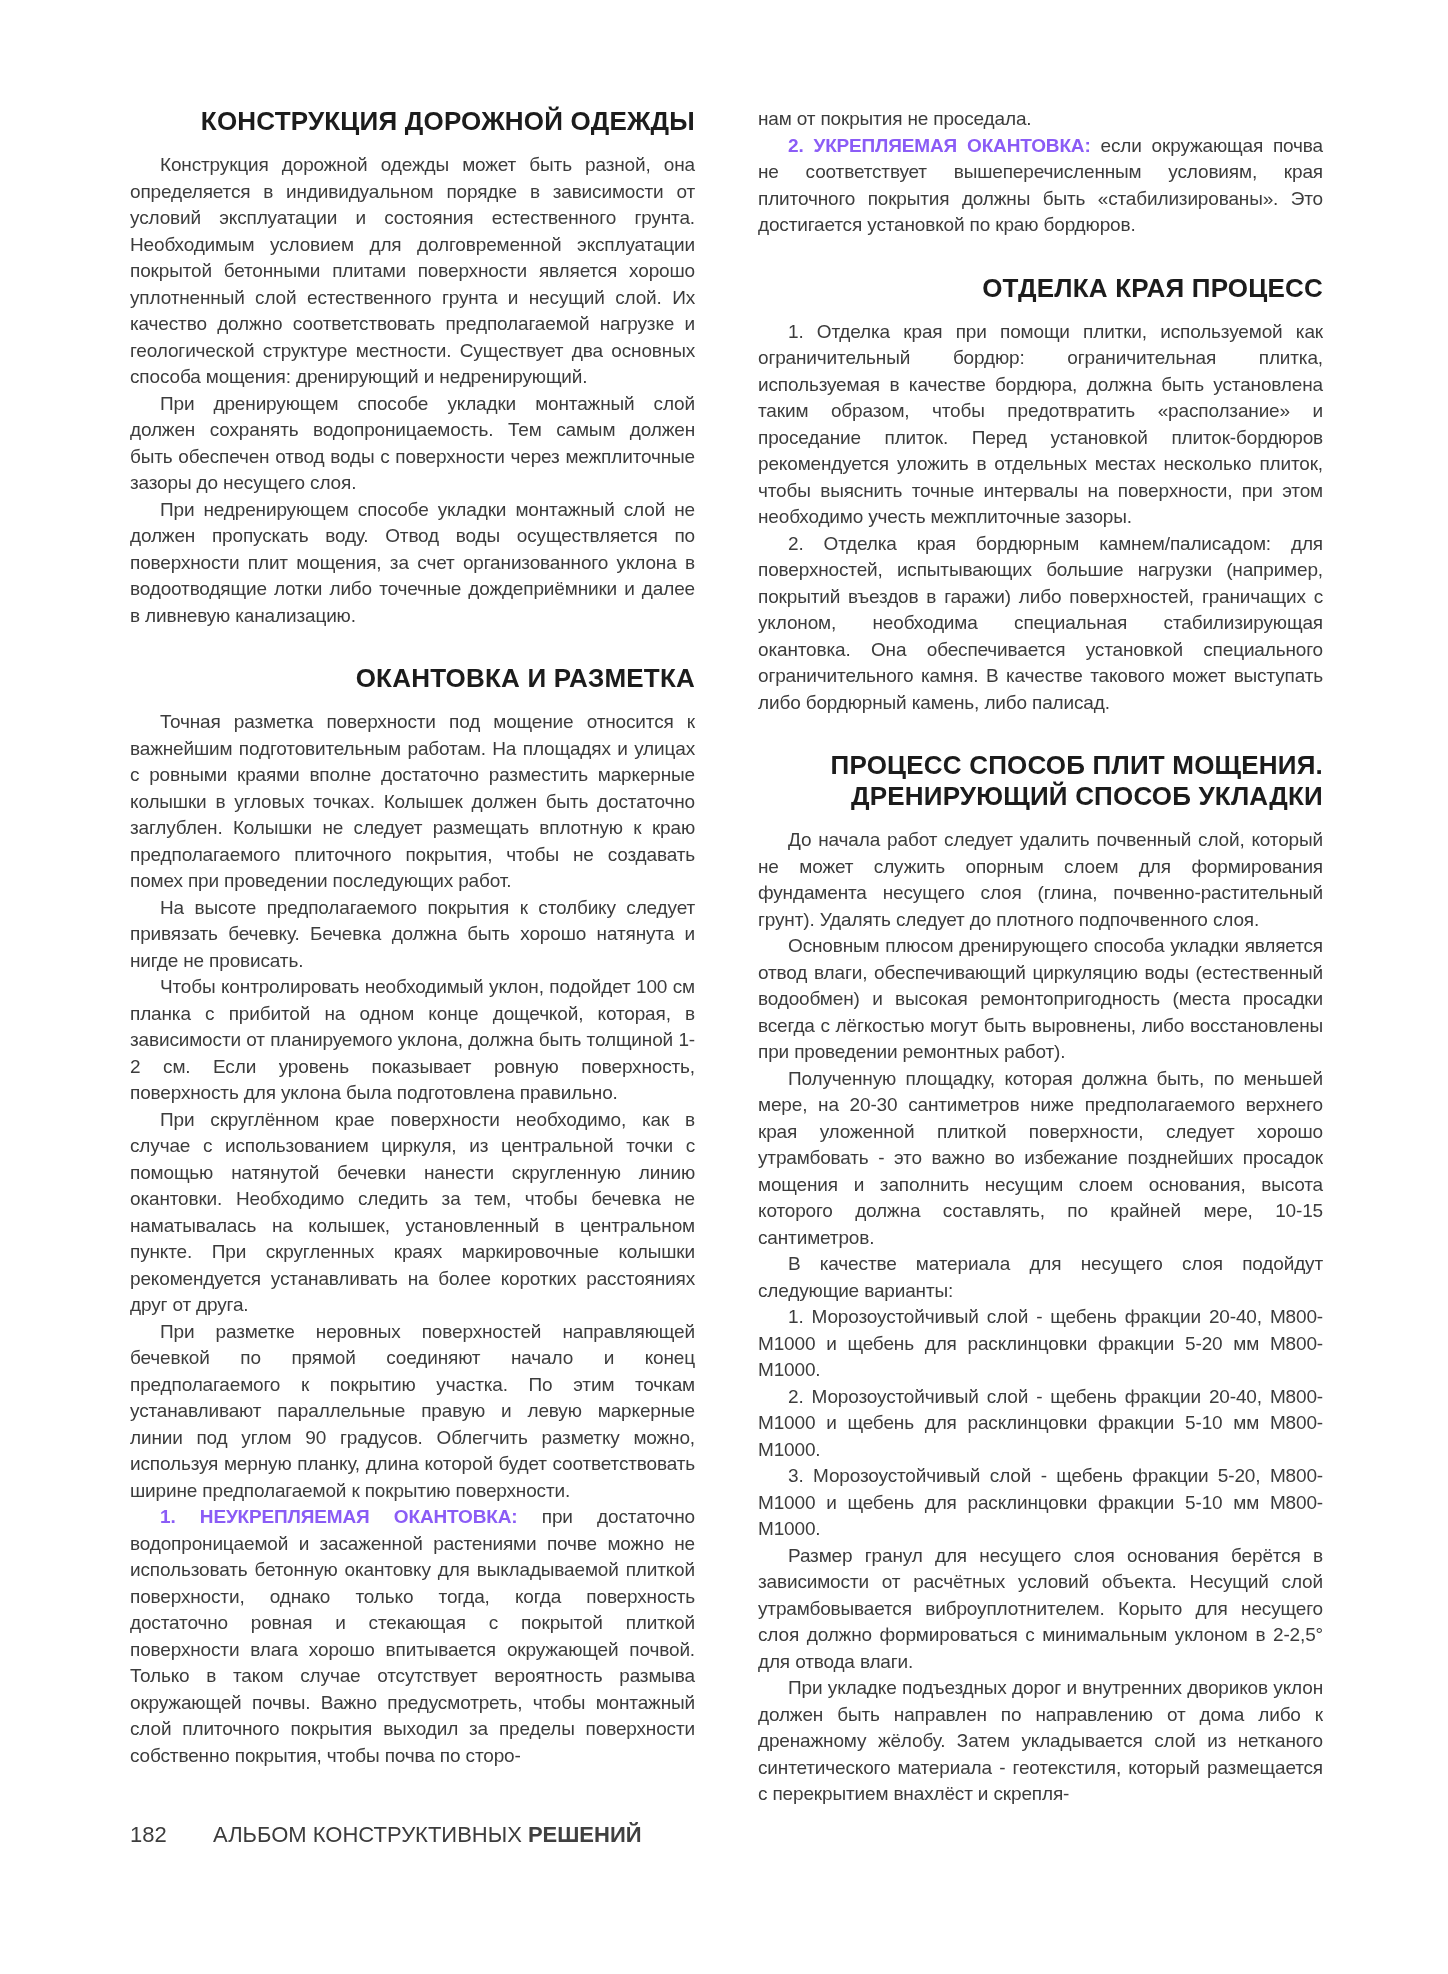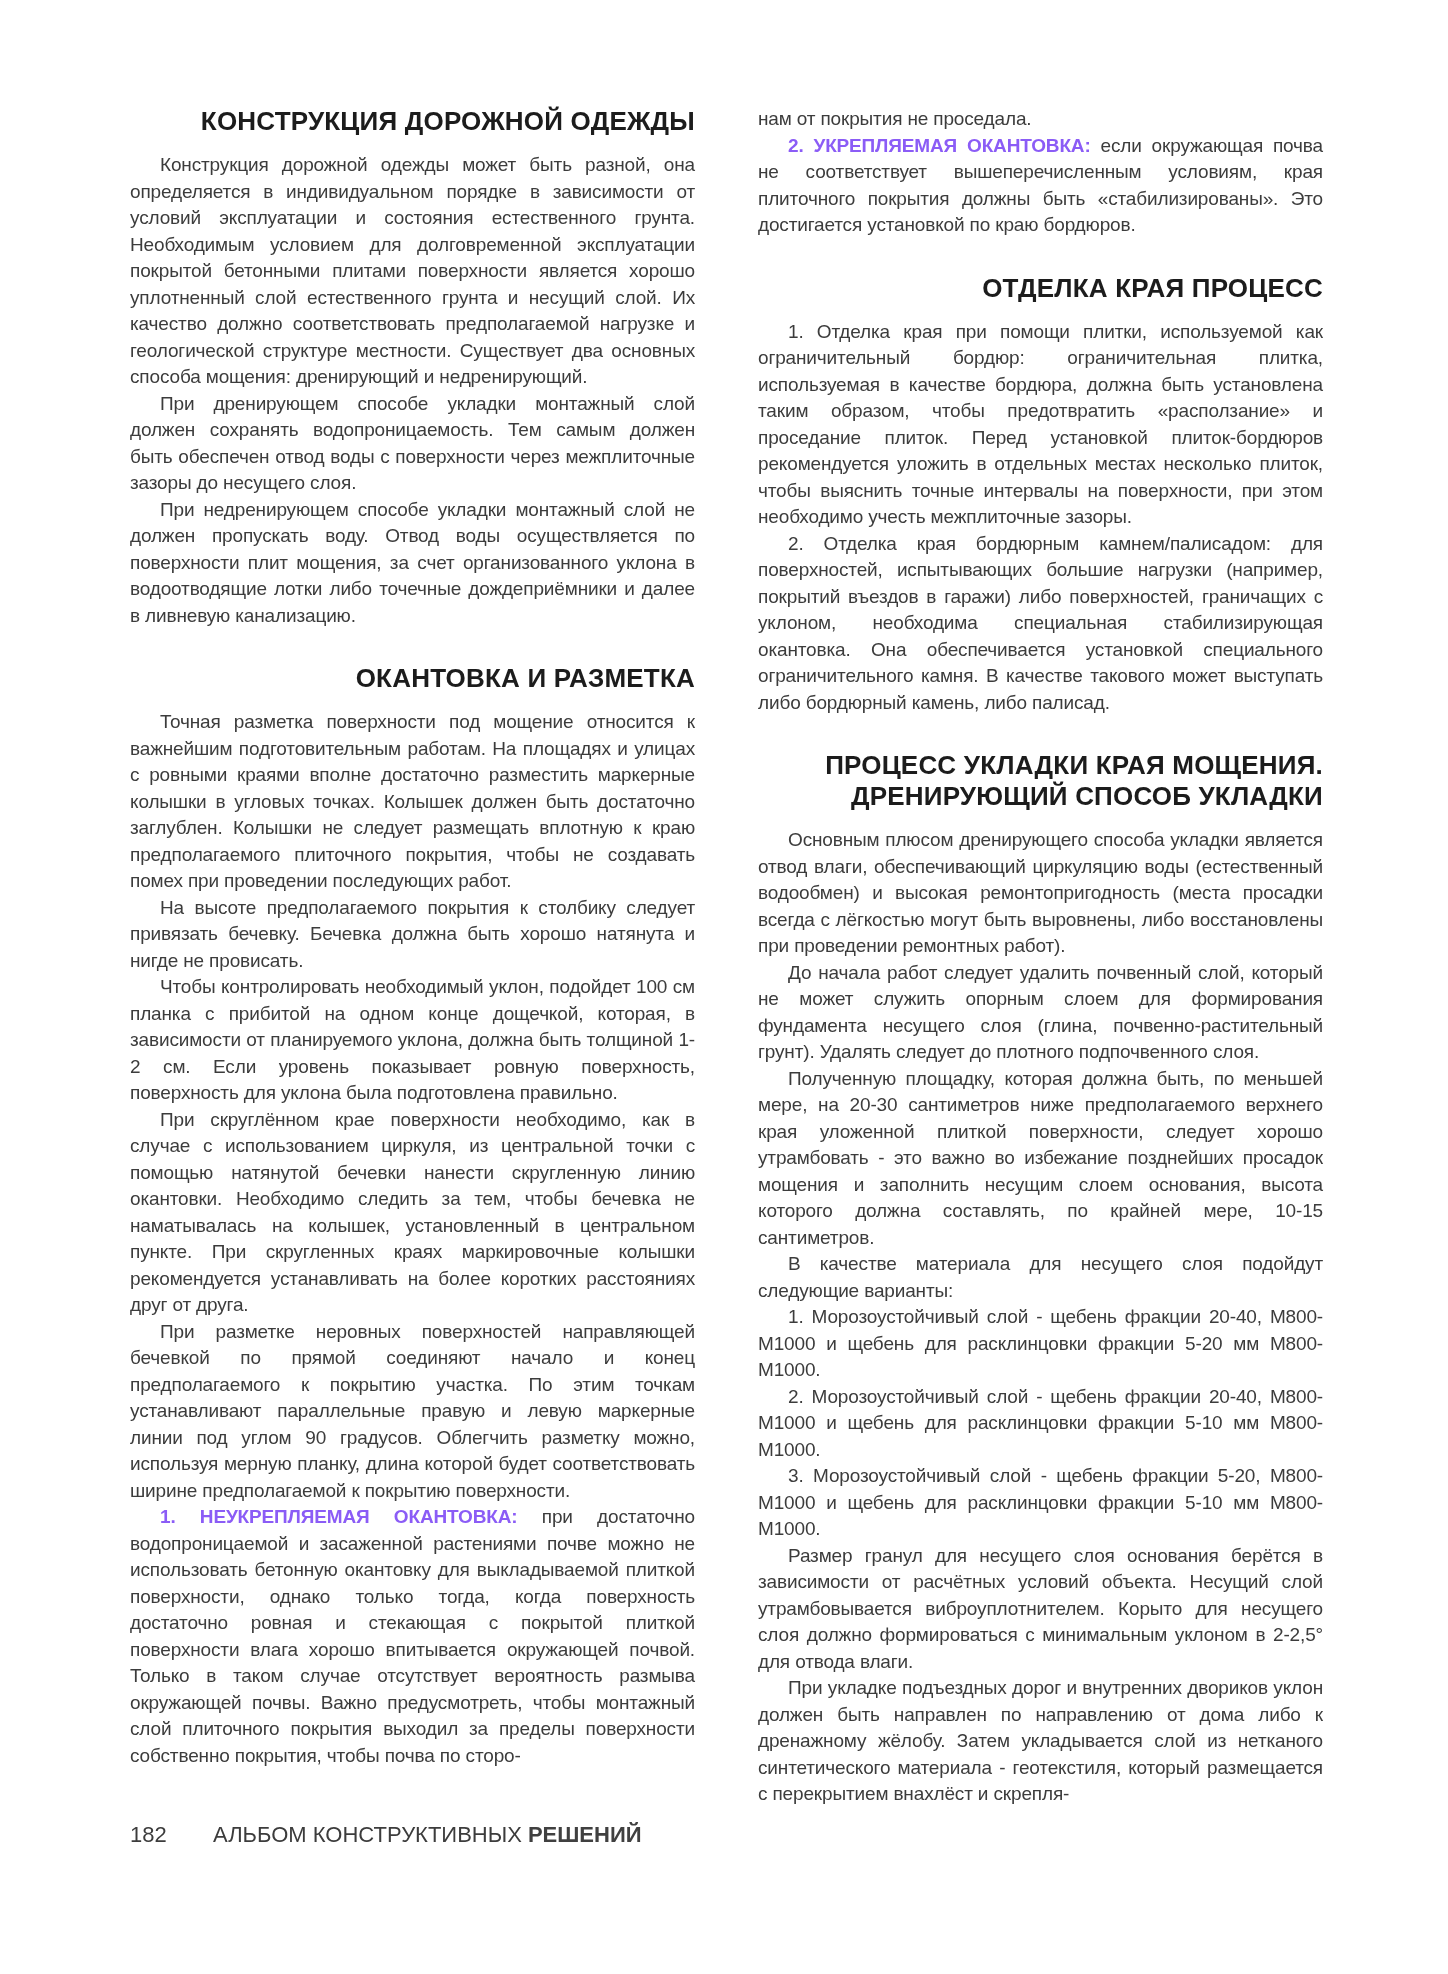--- a/index.html
+++ b/index.html
@@ -68,24 +68,24 @@
       <p class="para">При скруглённом крае поверхности необходимо, как в случае с использованием циркуля, из центральной точки с помощью натянутой бечевки нанести скругленную линию окантовки. Необходимо следить за тем, чтобы бечевка не наматывалась на колышек, установленный в центральном пункте. При скругленных краях маркировочные колышки рекомендуется устанавливать на более коротких расстояниях друг от друга.</p>
       <p class="para">При разметке неровных поверхностей направляющей бечевкой по прямой соединяют начало и конец предполагаемого к покрытию участка. По этим точкам устанавливают параллельные правую и левую маркерные линии под углом 90 градусов. Облегчить разметку можно, используя мерную планку, длина которой будет соответствовать ширине предполагаемой к покрытию поверхности.</p>
       <p class="para"><b>1. НЕУКРЕПЛЯЕМАЯ ОКАНТОВКА: </b>при достаточно водопроницаемой и засаженной растениями почве можно не использовать бетонную окантовку для выкладываемой плиткой поверхности, однако только тогда, когда поверхность достаточно ровная и стекающая с покрытой плиткой поверхности влага хорошо впитывается окружающей почвой. Только в таком случае отсутствует вероятность размыва окружающей почвы. Важно предусмотреть, чтобы монтажный слой плиточного покрытия выходил за пределы поверхности собственно покрытия, чтобы почва по сторо-</p>
     </div>
   <div class="col">
       <p class="para no-indent">нам от покрытия не проседала.</p>
       <p class="para"><b>2. УКРЕПЛЯЕМАЯ ОКАНТОВКА: </b>если окружающая почва не соответствует вышеперечисленным условиям, края плиточного покрытия должны быть «стабилизированы». Это достигается установкой по краю бордюров.</p>
       <h2 class="sec-heading">ОТДЕЛКА КРАЯ ПРОЦЕСС</h2>
       <p class="para">1. Отделка края при помощи плитки, используемой как ограничительный бордюр: ограничительная плитка, используемая в качестве бордюра, должна быть установлена таким образом, чтобы предотвратить «расползание» и проседание плиток. Перед установкой плиток-бордюров рекомендуется уложить в отдельных местах несколько плиток, чтобы выяснить точные интервалы на поверхности, при этом необходимо учесть межплиточные зазоры.</p>
       <p class="para">2. Отделка края бордюрным камнем/палисадом: для поверхностей, испытывающих большие нагрузки (например, покрытий въездов в гаражи) либо поверхностей, граничащих с уклоном, необходима специальная стабилизирующая окантовка. Она обеспечивается установкой специального ограничительного камня. В качестве такового может выступать либо бордюрный камень, либо палисад.</p>
-      <h2 class="sec-heading">ПРОЦЕСС УКЛАДКИ КРАЯ МОЩЕНИЯ.
+      <h2 class="sec-heading">ПРОЦЕСС СПОСОБ ПЛИТ МОЩЕНИЯ.
 ДРЕНИРУЮЩИЙ СПОСОБ УКЛАДКИ</h2>
+      <p class="para">До начала работ следует удалить почвенный слой, который не может служить опорным слоем для формирования фундамента несущего слоя (глина, почвенно-растительный грунт). Удалять следует до плотного подпочвенного слоя.</p>
       <p class="para">Основным плюсом дренирующего способа укладки является отвод влаги, обеспечивающий циркуляцию воды (естественный водообмен) и высокая ремонтопригодность (места просадки всегда с лёгкостью могут быть выровнены, либо восстановлены при проведении ремонтных работ).</p>
-      <p class="para">До начала работ следует удалить почвенный слой, который не может служить опорным слоем для формирования фундамента несущего слоя (глина, почвенно-растительный грунт). Удалять следует до плотного подпочвенного слоя.</p>
       <p class="para">Полученную площадку, которая должна быть, по меньшей мере, на 20-30 сантиметров ниже предполагаемого верхнего края уложенной плиткой поверхности, следует хорошо утрамбовать - это важно во избежание позднейших просадок мощения и заполнить несущим слоем основания, высота которого должна составлять, по крайней мере, 10-15 сантиметров.</p>
       <p class="para">В качестве материала для несущего слоя подойдут следующие варианты:</p>
       <p class="para">1. Морозоустойчивый слой - щебень фракции 20-40, М800-М1000 и щебень для расклинцовки фракции 5-20 мм М800-М1000.</p>
       <p class="para">2. Морозоустойчивый слой - щебень фракции 20-40, М800-М1000 и щебень для расклинцовки фракции 5-10 мм М800-М1000.</p>
       <p class="para">3. Морозоустойчивый слой - щебень фракции 5-20, М800-М1000 и щебень для расклинцовки фракции 5-10 мм М800-М1000.</p>
       <p class="para">Размер гранул для несущего слоя основания берётся в зависимости от расчётных условий объекта. Несущий слой утрамбовывается виброуплотнителем. Корыто для несущего слоя должно формироваться с минимальным уклоном в 2-2,5° для отвода влаги.</p>
       <p class="para">При укладке подъездных дорог и внутренних двориков уклон должен быть направлен по направлению от дома либо к дренажному жёлобу. Затем укладывается слой из нетканого синтетического материала - геотекстиля, который размещается с перекрытием внахлёст и скрепля-</p>
     </div>
 </div>
 

